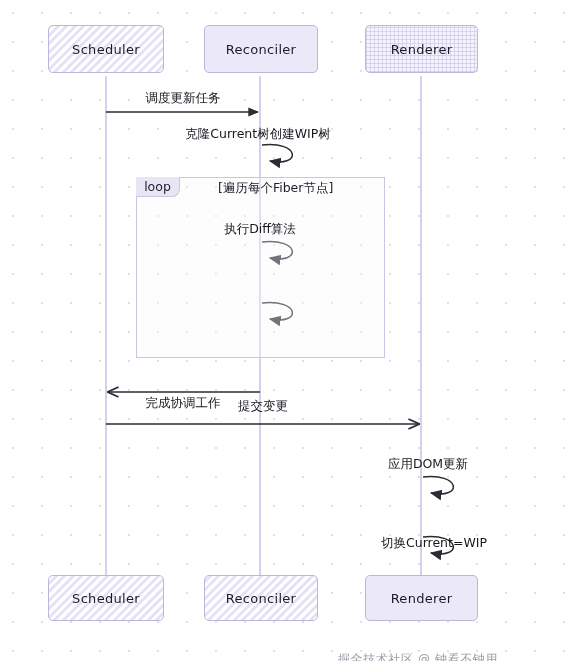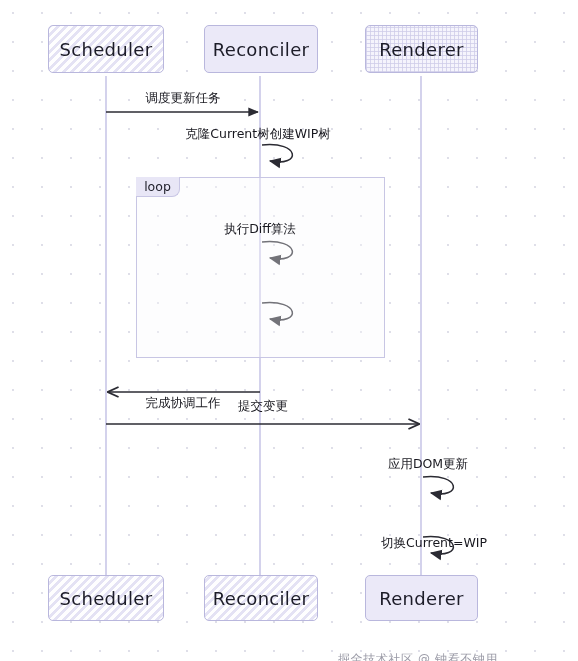--- a/index.html
+++ b/index.html
@@ -32,21 +32,21 @@
   
   .pbox {
     position: absolute;
     box-sizing: border-box;
     border: 1px solid #b9b7dd;
     border-radius: 5px;
     display: flex;
     align-items: center;
     justify-content: center;
     color: #1c1c28;
-    font-size: 18px;
+    font-size: 13px;
     letter-spacing: 0.3px;
     font-family: "DejaVu Sans", "Liberation Sans", sans-serif;
     text-align: right;
   }
   .fill-solid {
     background-color: #ebe9f8;
   }
   .fill-hatch {
     background-color: #f3f2fb;
     background-image: repeating-linear-gradient(
@@ -152,20 +152,21 @@
 
     <path d="M 423 477 C 461 473 463 499 431 493" fill="none" stroke="#2b2b33" stroke-width="1.5" marker-end="url(#arrSelf)"></path>
 
     <path d="M 423 537 C 461 533 463 559 431 553" fill="none" stroke="#2b2b33" stroke-width="1.5" marker-end="url(#arrSelf)"></path>
   </svg>
 
   <div class="loopframe" style="left:136px; top:177px; width:249px; height:181px;"></div>
   <div class="looptag" style="left:136px; top:177px; width:44px; height:20px;">
     <span>loop</span>
   </div>
+  <div class="loopcond" style="left:218px; top:180px;">[遍历每个Fiber节点]</div>
 
   <div class="pbox fill-hatch" style="left:48px; top:25px; width:116px; height:48px;">
     <span>Scheduler</span>
   </div>
   <div class="pbox fill-solid" style="left:204px; top:25px; width:114px; height:48px;">
     <span>Reconciler</span>
   </div>
   <div class="pbox fill-dots" style="left:365px; top:25px; width:113px; height:48px;">
     <span>Renderer</span>
   </div>

